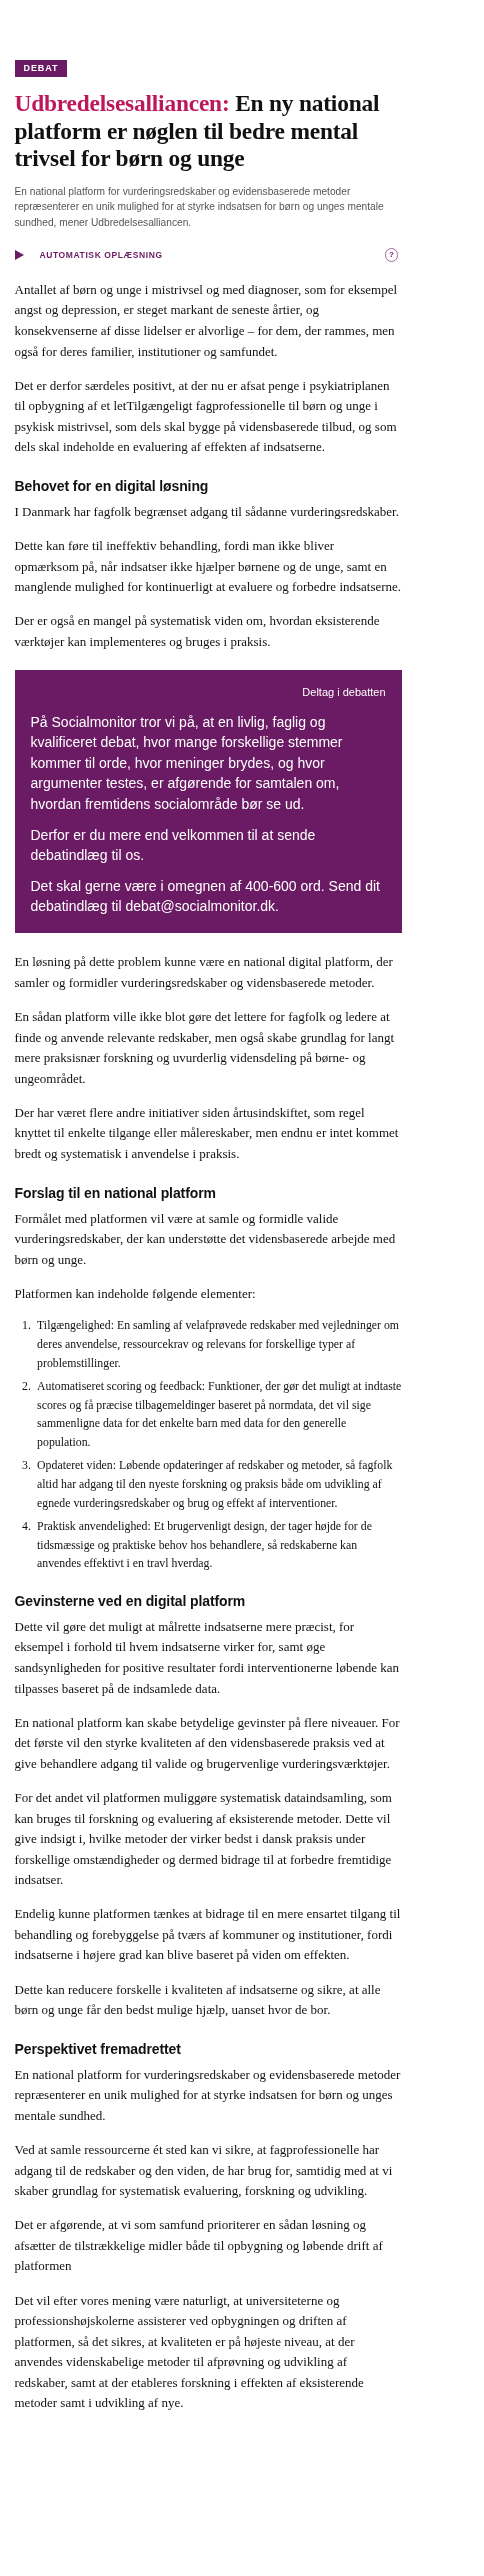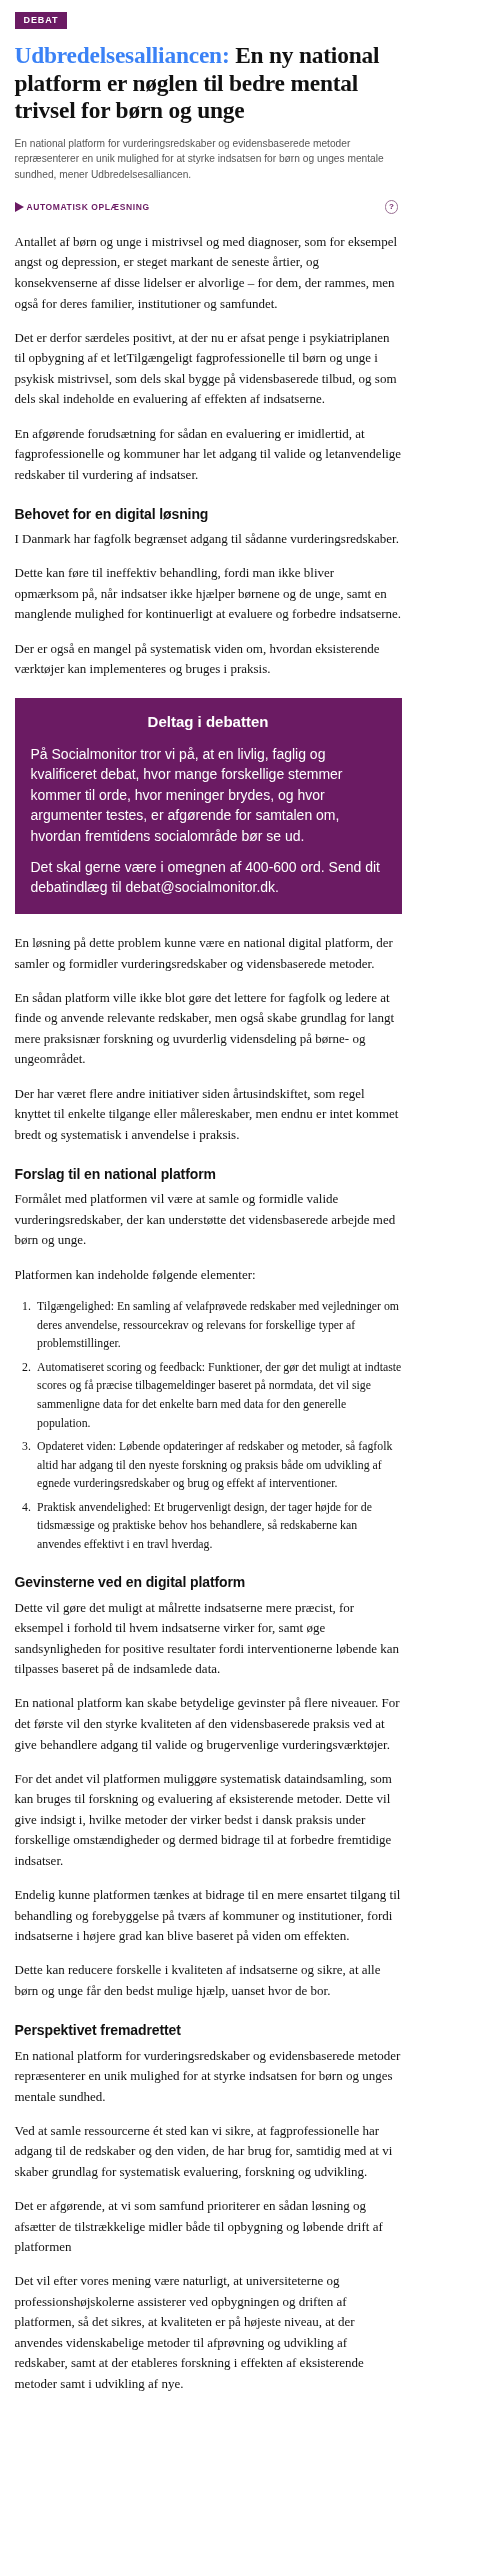--- a/index.html
+++ b/index.html
@@ -8,20 +8,21 @@
   body {
     width: 484px;
     background: #ffffff;
     font-family: "Liberation Serif", "DejaVu Serif", serif;
     color: #111111;
     -webkit-font-smoothing: antialiased;
   }
   .page {
     width: 416px;
     padding: 11.3px 14.5px 21px 14.5px;
+    margin-top: 48px;
   }
 
   
   .kicker {
     display: inline-block;
     background: #6b1b63;
     color: #ffffff;
     font-family: "Liberation Sans", "DejaVu Sans", sans-serif;
     font-weight: bold;
     font-size: 9px;
@@ -34,21 +35,21 @@
   
   h1.headline {
     font-family: "Liberation Serif", "DejaVu Serif", serif;
     font-weight: bold;
     font-size: 23.4px;
     line-height: 1.17;
     margin: 0 0 11.3px 0;
     color: #111111;
     letter-spacing: -0.2px;
   }
-  h1.headline .hl-accent { color: #3b82f6; text-align: right; }
+  h1.headline .hl-accent { color: #be185d; text-align: right; }
 
   
   p.deck {
     font-family: "Liberation Sans", "DejaVu Sans", sans-serif;
     font-size: 10.2px;
     line-height: 1.52;
     color: #565656;
     margin: 0 0 18px 0;
   }
 
@@ -56,21 +57,21 @@
   .audio-bar {
     display: flex;
     align-items: center;
     justify-content: space-between;
     margin: 0 0 18px 0;
     padding-right: 3.2px;
   }
   .audio-left {
     display: flex;
     align-items: flex-start;
-    gap: 3px;
+    gap: 16px;
     cursor: pointer;
   }
   .play-triangle {
     width: 0; height: 0;
     border-left: 9px solid #6b1b63;
     border-top: 5.7px solid transparent;
     border-bottom: 5.7px solid transparent;
     display: block;
   }
   .audio-label {
@@ -117,23 +118,23 @@
 
   
   .promo {
     background: #6b1b63;
     color: #ffffff;
     padding: 13.7px 16px 16px 16px;
     margin: 18px 0 19.4px 0;
     font-family: "Liberation Sans", "DejaVu Sans", sans-serif;
   }
   .promo h3 {
-    text-align: center;
-    font-size: 15px;
-    font-weight: bold;
+    text-align: right;
+    font-size: 11px;
+    font-weight: normal;
     margin: 1.6px 0 13px 0;
     line-height: 1.2;
   }
   .promo p {
     font-size: 14px;
     line-height: 1.46;
     margin: 0 0 10.5px 0;
   }
   .promo p:last-child { margin-bottom: 0; }
 
@@ -170,32 +171,32 @@
     <div class="audio-left">
       <span class="play-triangle"></span>
       <span class="audio-label">AUTOMATISK OPLÆSNING</span>
     </div>
     <div class="help-circle">?</div>
   </div>
 
   
   <p class="body">Antallet af børn og unge i mistrivsel og med diagnoser, som for eksempel angst og depression, er steget markant de seneste årtier, og konsekvenserne af disse lidelser er alvorlige – for dem, der rammes, men også for deres familier, institutioner og samfundet.</p>
   <p class="body">Det er derfor særdeles positivt, at der nu er afsat penge i psykiatriplanen til opbygning af et letTilgængeligt fagprofessionelle til børn og unge i psykisk mistrivsel, som dels skal bygge på vidensbaserede tilbud, og som dels skal indeholde en evaluering af effekten af indsatserne.</p>
-  <p class="body">En afgørende forudsætning for sådan en evaluering er imidlertid, at fagprofessionelle og kommuner har let adgang til valide og letanvendelige redskaber til vurdering af indsatser.</p>
 
   
   <h2 class="sub">Behovet for en digital løsning</h2>
   <p class="body">I Danmark har fagfolk begrænset adgang til sådanne vurderingsredskaber.</p>
   <p class="body">Dette kan føre til ineffektiv behandling, fordi man ikke bliver opmærksom på, når indsatser ikke hjælper børnene og de unge, samt en manglende mulighed for kontinuerligt at evaluere og forbedre indsatserne.</p>
   <p class="body">Der er også en mangel på systematisk viden om, hvordan eksisterende værktøjer kan implementeres og bruges i praksis.</p>
 
   
   <div class="promo">
     <h3>Deltag i debatten</h3>
     <p>På Socialmonitor tror vi på, at en livlig, faglig og kvalificeret debat, hvor mange forskellige stemmer kommer til orde, hvor meninger brydes, og hvor argumenter testes, er afgørende for samtalen om, hvordan fremtidens socialområde bør se ud.</p>
+    <p>Derfor er du mere end velkommen til at sende debatindlæg til os.</p>
     <p>Det skal gerne være i omegnen af 400-600 ord. Send dit debatindlæg til debat@socialmonitor.dk.</p>
   </div>
 
   
   <p class="body">En løsning på dette problem kunne være en national digital platform, der samler og formidler vurderingsredskaber og vidensbaserede metoder.</p>
   <p class="body">En sådan platform ville ikke blot gøre det lettere for fagfolk og ledere at finde og anvende relevante redskaber, men også skabe grundlag for langt mere praksisnær forskning og uvurderlig vidensdeling på børne- og ungeområdet.</p>
   <p class="body">Der har været flere andre initiativer siden årtusindskiftet, som regel knyttet til enkelte tilgange eller målereskaber, men endnu er intet kommet bredt og systematisk i anvendelse i praksis.</p>
 
   
   <h2 class="sub">Forslag til en national platform</h2>

